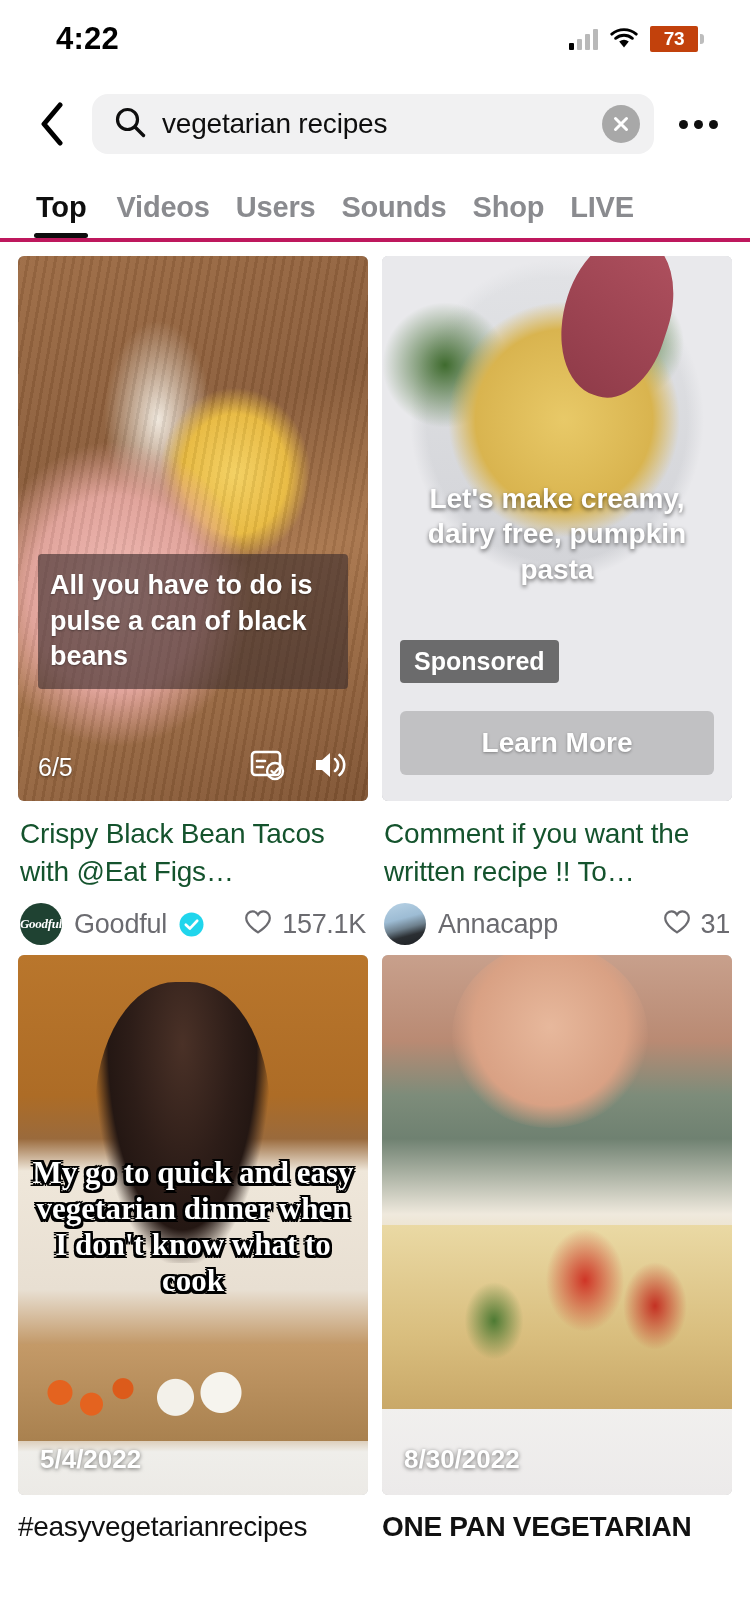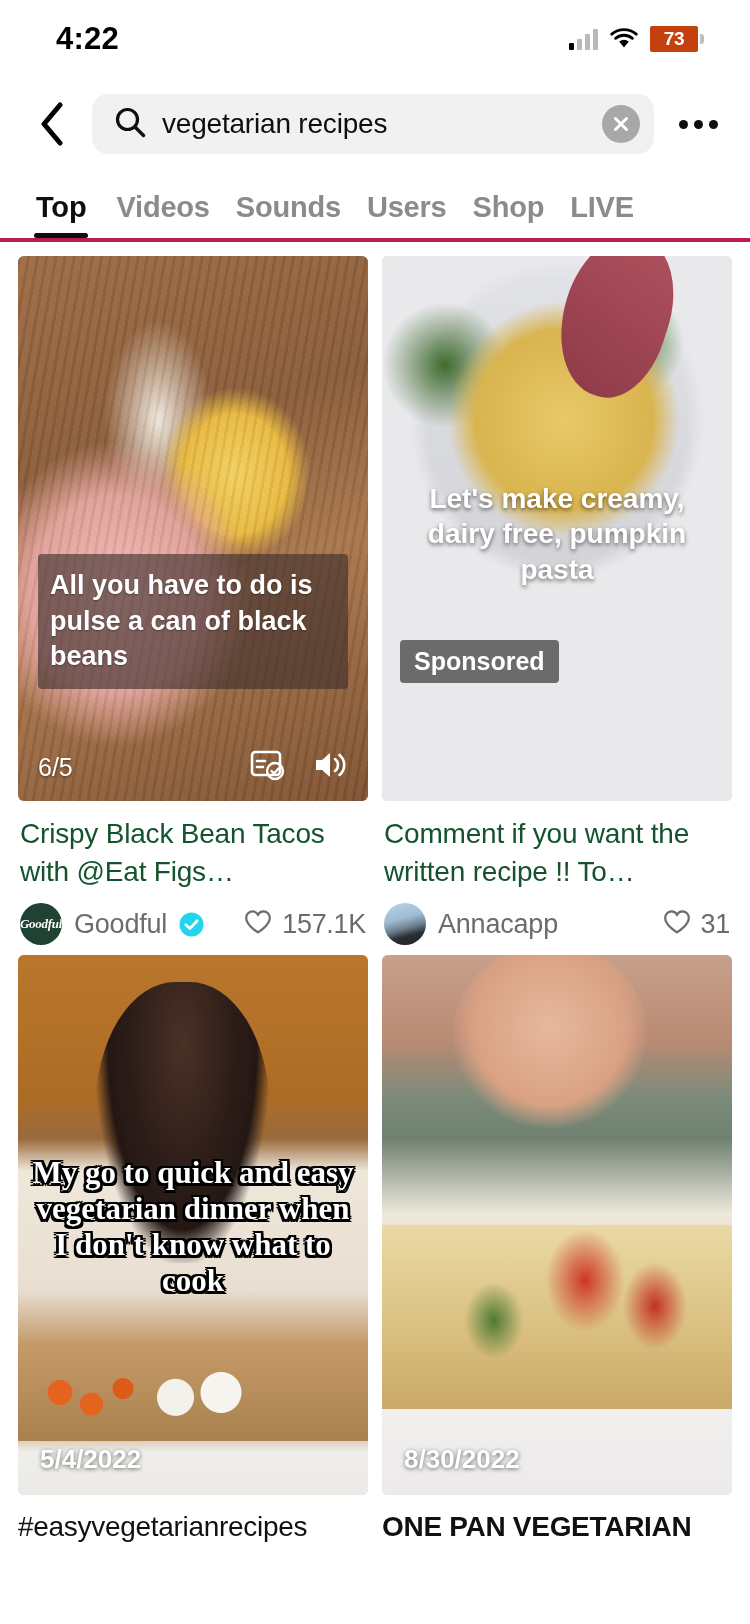--- a/index.html
+++ b/index.html
@@ -298,22 +298,22 @@
   <div class="more-btn">
     <span class="dot"></span>
       <span class="dot"></span>
       <span class="dot"></span>
   </div>
 </div>
 
 <div class="tabs">
   <div class="tab active">Top</div>
   <div class="tab">Videos</div>
+  <div class="tab">Users</div>
   <div class="tab">Sounds</div>
-  <div class="tab">Users</div>
   <div class="tab">Shop</div>
   <div class="tab">LIVE</div>
 </div>
 
 <div class="grid">
 
   <div class="card">
     <div class="thumb">
       <div class="art art1"></div>
       <div class="ov-caption ov-c1">
@@ -363,20 +363,21 @@
         <span class="like-count">157.1K</span>
       </div>
     </div>
   </div>
 
   <div class="card">
     <div class="thumb">
       <div class="art art2"></div>
       <div class="ov-bold ov-c2">Let's make creamy, dairy free, pumpkin pasta</div>
       <div class="badge-sponsored">Sponsored</div>
+      <div class="learn-more">Learn More</div>
     </div>
     <div class="card-title">Comment if you want the written recipe !! To…</div>
     <div class="card-meta">
       <div class="author">
         <span class="avatar anna"></span>
         <span class="author-name">Annacapp</span>
       </div>
       <div class="likes">
         <span>
           <svg width="28" height="26" viewBox="0 0 28 26">

